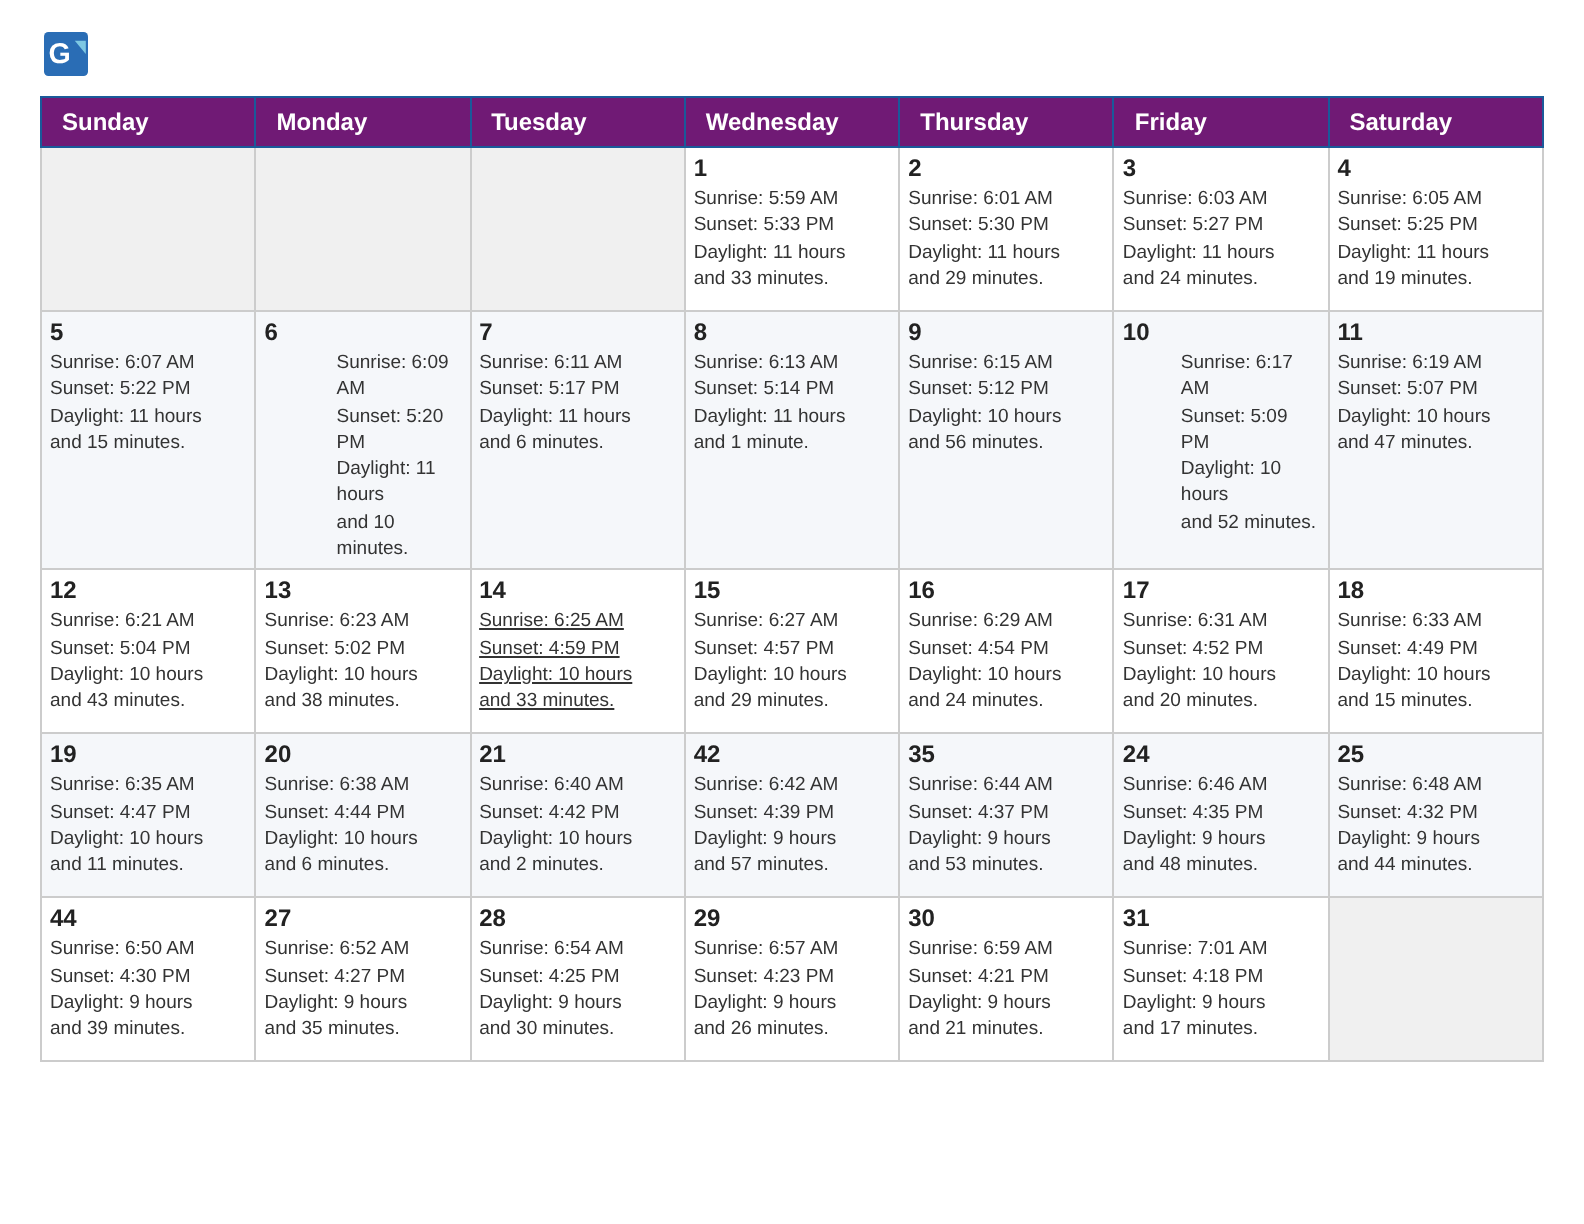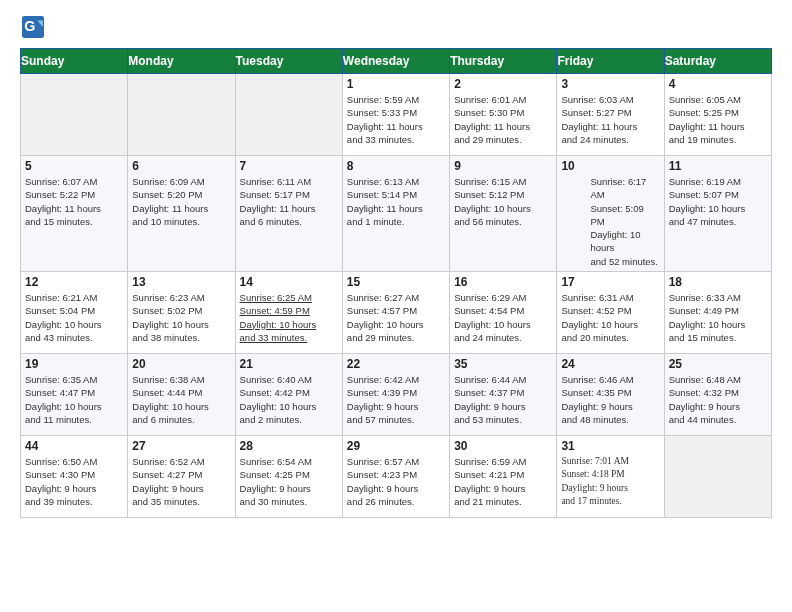--- a/index.html
+++ b/index.html
@@ -50,25 +50,25 @@
     }
     .location {
       font-size: 15px;
       color: #555;
     }
     .calendar {
       width: 100%;
       border-collapse: collapse;
     }
     .calendar thead tr th {
-      background-color: #15803d;
+      background-color: #701a75;
       color: #fff;
       font-size: 12px;
       font-weight: bold;
-      padding: 5px 0;
+      padding: 5px 10px;
       text-align: left;
       border: 1px solid #1a5a9a;
     }
     .calendar tbody tr td {
       border: 1px solid #ccc;
       vertical-align: top;
       padding: 3px 4px;
       width: calc(100% / 7);
       height: 82px;
       background: #fff;
@@ -165,21 +165,21 @@
         <tr>
           <td>
             <div class="day-number">5</div>
             <div class="day-info" style="white-space: pre-line;">Sunrise: 6:07 AM
 Sunset: 5:22 PM
 Daylight: 11 hours
 and 15 minutes.</div>
           </td>
           <td>
             <div class="day-number">6</div>
-            <div class="day-info" style="white-space: pre-line;">Sunrise: 6:09 AM
+            <div class="day-info" style="white-space: pre-line; margin-left: 36px;">Sunrise: 6:09 AM
 Sunset: 5:20 PM
 Daylight: 11 hours
 and 10 minutes.</div>
           </td>
           <td>
             <div class="day-number">7</div>
             <div class="day-info" style="white-space: pre-line;">Sunrise: 6:11 AM
 Sunset: 5:17 PM
 Daylight: 11 hours
 and 6 minutes.</div>
@@ -280,21 +280,21 @@
 and 6 minutes.</div>
           </td>
           <td>
             <div class="day-number">21</div>
             <div class="day-info" style="white-space: pre-line;">Sunrise: 6:40 AM
 Sunset: 4:42 PM
 Daylight: 10 hours
 and 2 minutes.</div>
           </td>
           <td>
-            <div class="day-number">22</div>
+            <div class="day-number">42</div>
             <div class="day-info" style="white-space: pre-line;">Sunrise: 6:42 AM
 Sunset: 4:39 PM
 Daylight: 9 hours
 and 57 minutes.</div>
           </td>
           <td>
             <div class="day-number">35</div>
             <div class="day-info" style="white-space: pre-line;">Sunrise: 6:44 AM
 Sunset: 4:37 PM
 Daylight: 9 hours
@@ -346,21 +346,21 @@
           </td>
           <td>
             <div class="day-number">30</div>
             <div class="day-info" style="white-space: pre-line;">Sunrise: 6:59 AM
 Sunset: 4:21 PM
 Daylight: 9 hours
 and 21 minutes.</div>
           </td>
           <td>
             <div class="day-number">31</div>
-            <div class="day-info" style="white-space: pre-line; font-family: Liberation Serif, serif;">Sunrise: 7:01 AM
+            <div class="day-info" style="white-space: pre-line;">Sunrise: 7:01 AM
 Sunset: 4:18 PM
 Daylight: 9 hours
 and 17 minutes.</div>
           </td>
           <td class="empty-cell"></td>
         </tr>
       </tbody>
   </table>
 </div>
 

